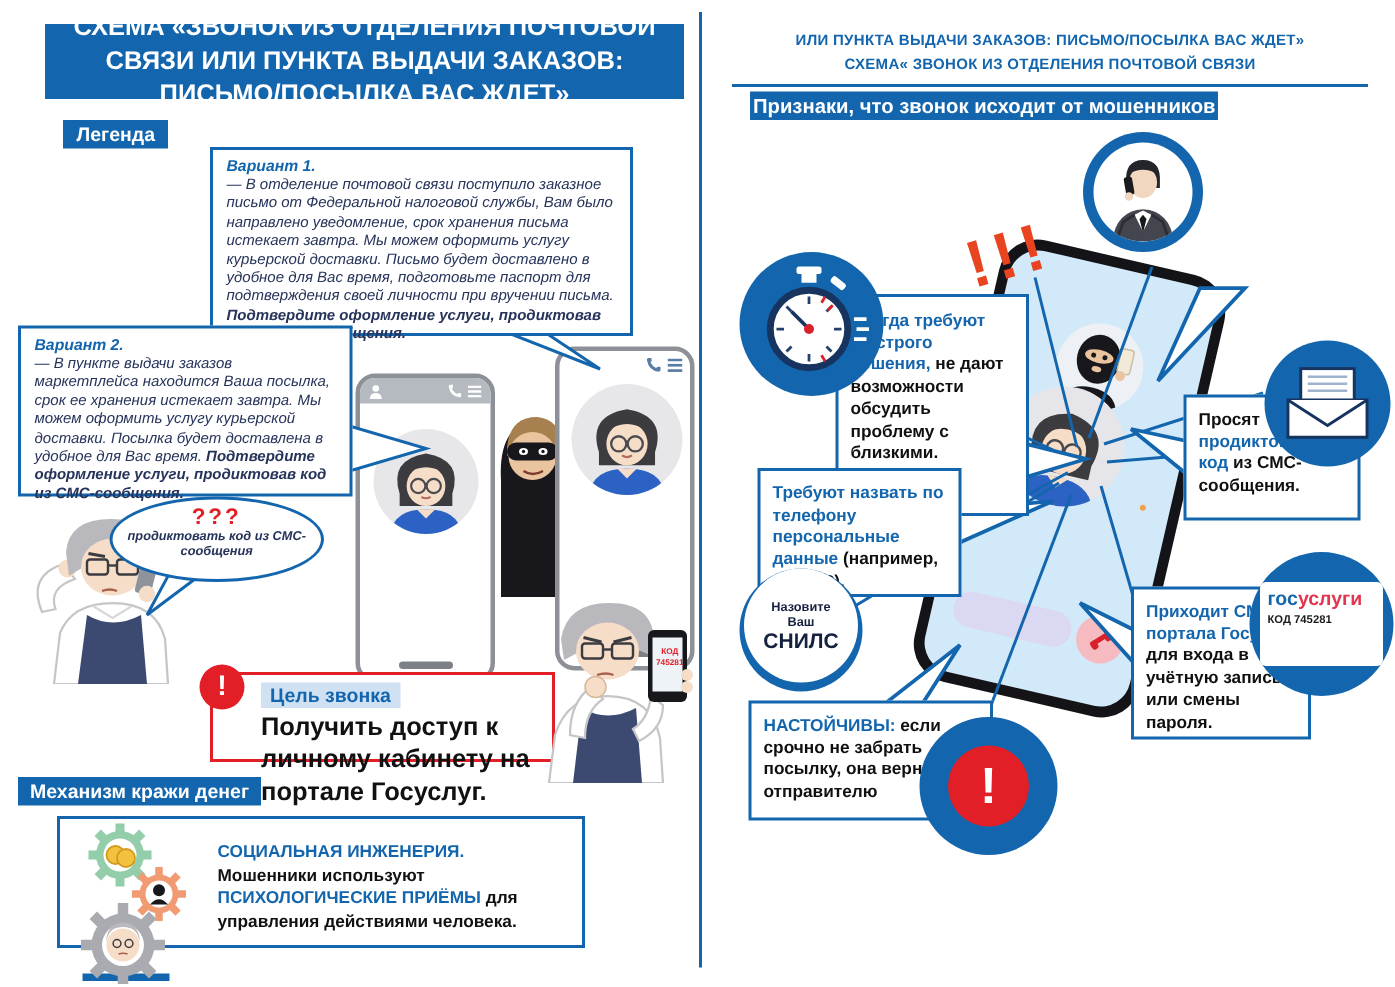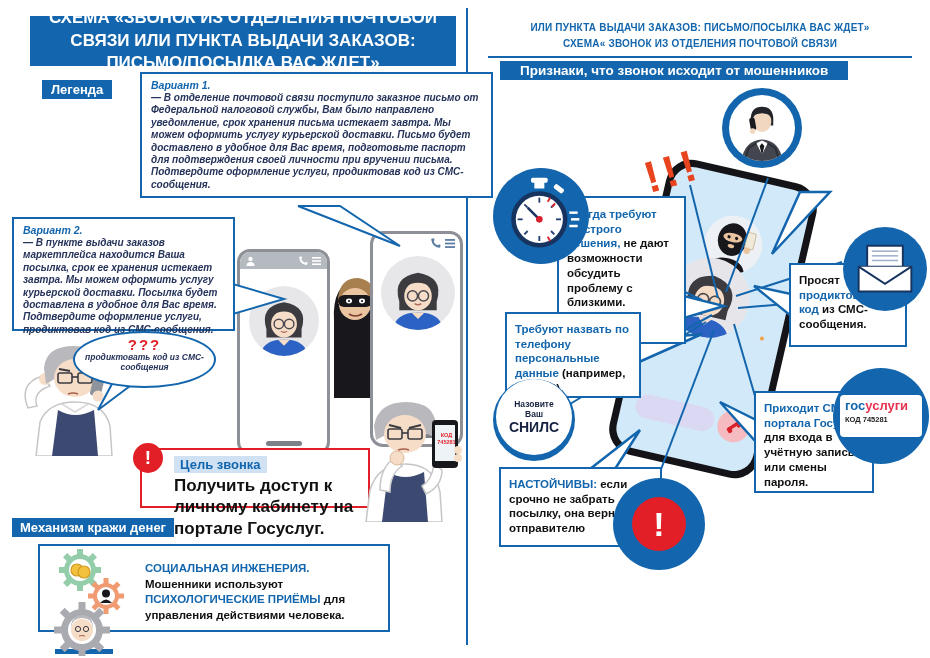--- a/index.html
+++ b/index.html
@@ -12,21 +12,21 @@
   body{font-family:"Liberation Sans",sans-serif;}
   #canvas{position:relative;width:930px;height:658px;background:#fff;overflow:hidden;}
   .abs{position:absolute;}
   .z1{z-index:1}.z2{z-index:2}.z3{z-index:3}.z4{z-index:4}.z5{z-index:5}
   .blue-box{background:var(--blue);color:#fff;font-weight:700;}
   .callout{position:absolute;background:#fff;border:2.5px solid var(--blue);z-index:3;font-weight:700;font-size:11.5px;line-height:1.28;box-sizing:border-box;}
   .blue{color:var(--blue);} .blk{color:#101010;}
   .circle{position:absolute;border-radius:50%;background:var(--blue);display:flex;align-items:center;justify-content:center;z-index:4;}
   .variant{position:absolute;background:#fff;border:2px solid var(--blue);z-index:3;font-style:italic;color:var(--navy);font-size:10px;line-height:1.24;box-sizing:border-box;padding:5px 9px;}
   .variant .vt{color:var(--blue);font-weight:700;font-size:10.5px;}
-  .variant .vb{font-weight:700;}
+  .variant .vb{font-weight:400;}
   .variant .vbold{font-weight:700;}
   .phone{position:absolute;background:#fff;border:3px solid #8d9097;border-radius:13px;z-index:1;box-sizing:border-box;overflow:hidden;}
   .homebar{position:absolute;bottom:6px;left:50%;transform:translateX(-50%);width:36px;height:5px;border-radius:3px;background:#7c8087;}
   .avatar{position:absolute;border-radius:50%;background:#e7e7ea;overflow:hidden;display:flex;align-items:flex-end;justify-content:center;}
   svg{display:block;}
 </style>
 </head>
 <body>
 
 <div id="canvas">
@@ -35,21 +35,21 @@
   <div class="abs" style="left:55px;top:649px;width:58px;height:5px;background:var(--blue);"></div>
 
   <div class="abs blue-box" style="left:30px;top:16px;width:426px;height:50px;display:flex;align-items:center;justify-content:center;text-align:center;font-size:17px;line-height:1.35;padding:0 8px;box-sizing:border-box;">
     <span>СХЕМА «ЗВОНОК ИЗ ОТДЕЛЕНИЯ ПОЧТОВОЙ СВЯЗИ ИЛИ ПУНКТА ВЫДАЧИ ЗАКАЗОВ: ПИСЬМО/ПОСЫЛКА ВАС ЖДЕТ»</span>
   </div>
 
   <div class="abs blue-box" style="left:42px;top:80px;font-size:13px;padding:2px 9px;">
     <span>Легенда</span>
   </div>
 
-  <div class="variant" style="left:140px;top:72px;width:353px;height:126px;">
+  <div class="variant" style="left:140px;top:98px;width:282px;height:126px;">
     <div class="vt">Вариант 1.</div>
     <span class="vb">— В отделение почтовой связи  поступило заказное письмо от Федеральной налоговой службы, Вам было направлено уведомление, срок хранения письма истекает завтра. Мы можем оформить услугу курьерской доставки. Письмо будет доставлено в удобное для Вас время, подготовьте паспорт для подтверждения своей личности при вручении письма. </span><span class="vbold">Подтвердите оформление услуги, продиктовав код из СМС-сообщения.</span>
   </div>
 
   <div class="variant" style="left:12px;top:217px;width:223px;height:114px;">
     <div class="vt">Вариант 2.</div>
     <span class="vb">— В пункте выдачи заказов маркетплейса находится Ваша посылка, срок ее хранения истекает завтра. Мы можем оформить услугу курьерской доставки. Посылка будет доставлена в удобное для Вас время. </span><span class="vbold">Подтвердите оформление услуги, продиктовав код из СМС-сообщения.</span>
   </div>
 
   <div class="abs z3" style="left:73px;top:331px;width:143px;height:57px;background:#fff;border:2px solid var(--blue);border-radius:50%;text-align:center;box-sizing:border-box;padding-top:4px;">
@@ -278,21 +278,21 @@
       <circle cx="4" cy="-1" r="2.6" fill="none" stroke="#3b3b40" stroke-width="1"></circle>
       <path d="M-3,6 Q0,5 3,6" stroke="#a8604c" stroke-width="1" fill="none"></path>
     </g>
   </svg>
 
   <div class="abs" style="left:470px;top:20px;width:460px;text-align:center;color:var(--blue);font-weight:700;font-size:10px;line-height:1.55;letter-spacing:0.2px;">
     <div>ИЛИ ПУНКТА ВЫДАЧИ ЗАКАЗОВ: ПИСЬМО/ПОСЫЛКА ВАС ЖДЕТ»</div>
     <div>СХЕМА« ЗВОНОК ИЗ ОТДЕЛЕНИЯ ПОЧТОВОЙ СВЯЗИ</div>
   </div>
   <div class="abs" style="left:488px;top:56px;width:424px;height:2px;background:var(--blue);"></div>
-  <div class="abs blue-box" style="left:500px;top:61px;font-size:13.5px;padding:2px 20px;">
+  <div class="abs blue-box" style="left:500px;top:61px;font-size:13.5px;padding:2px 2px;">
     <span>Признаки, что звонок исходит от мошенников</span>
   </div>
 
   <div class="abs z1" style="left:636px;top:168px;width:154px;height:302px;background:#141418;border-radius:26px;transform:rotate(13deg);">
     <div class="abs" style="left:7px;top:7px;right:7px;bottom:7px;background:var(--screen);border-radius:20px;overflow:hidden;">
       <div class="abs" style="left:44px;top:38px;width:58px;height:58px;border-radius:50%;background:#edf0f4;overflow:hidden;">
         <svg width="58" height="58" viewBox="0 0 60 60">
           <ellipse cx="28" cy="25" rx="15" ry="17" fill="#17171c"></ellipse>
           <ellipse cx="28" cy="23" rx="10" ry="4.6" fill="#eac49e"></ellipse>
           <circle cx="24" cy="23" r="1.7" fill="#17171c"></circle>
@@ -439,21 +439,21 @@
       <div style="font-size:8.5px;font-weight:700;color:#15213f;">Ваш</div>
       <div style="font-size:14px;font-weight:800;color:#15213f;">СНИЛС</div>
     </div>
   </div>
 
   <div class="callout" style="left:754px;top:391px;width:120px;height:102px;padding:8px;">
     <span class="blue">Приходит СМС с портала Госуслуг </span><span class="blk">для входа в учётную запись или смены пароля.</span>
   </div>
 
   <div class="circle" style="left:833px;top:368px;width:96px;height:96px;">
-    <div style="width:82px;height:42px;background:#fff;border-radius:4px;padding:4px 5px;box-sizing:border-box;">
+    <div style="width:82px;height:56px;background:#fff;border-radius:4px;padding:4px 5px;box-sizing:border-box;">
       <div style="font-size:13px;font-weight:800;line-height:1.1;">
         <span style="color:var(--blue);">гос</span><span style="color:#e5344f;">услуги</span>
       </div>
       <div style="font-size:7.5px;font-weight:700;color:#1b1b1b;margin-top:2px;">КОД 745281</div>
     </div>
   </div>
 
   <div class="callout" style="left:499px;top:467px;width:163px;height:80px;padding:8px;">
     <span class="blue">НАСТОЙЧИВЫ: </span><span class="blk">если срочно не забрать посылку, она вернется отправителю</span>
   </div>

